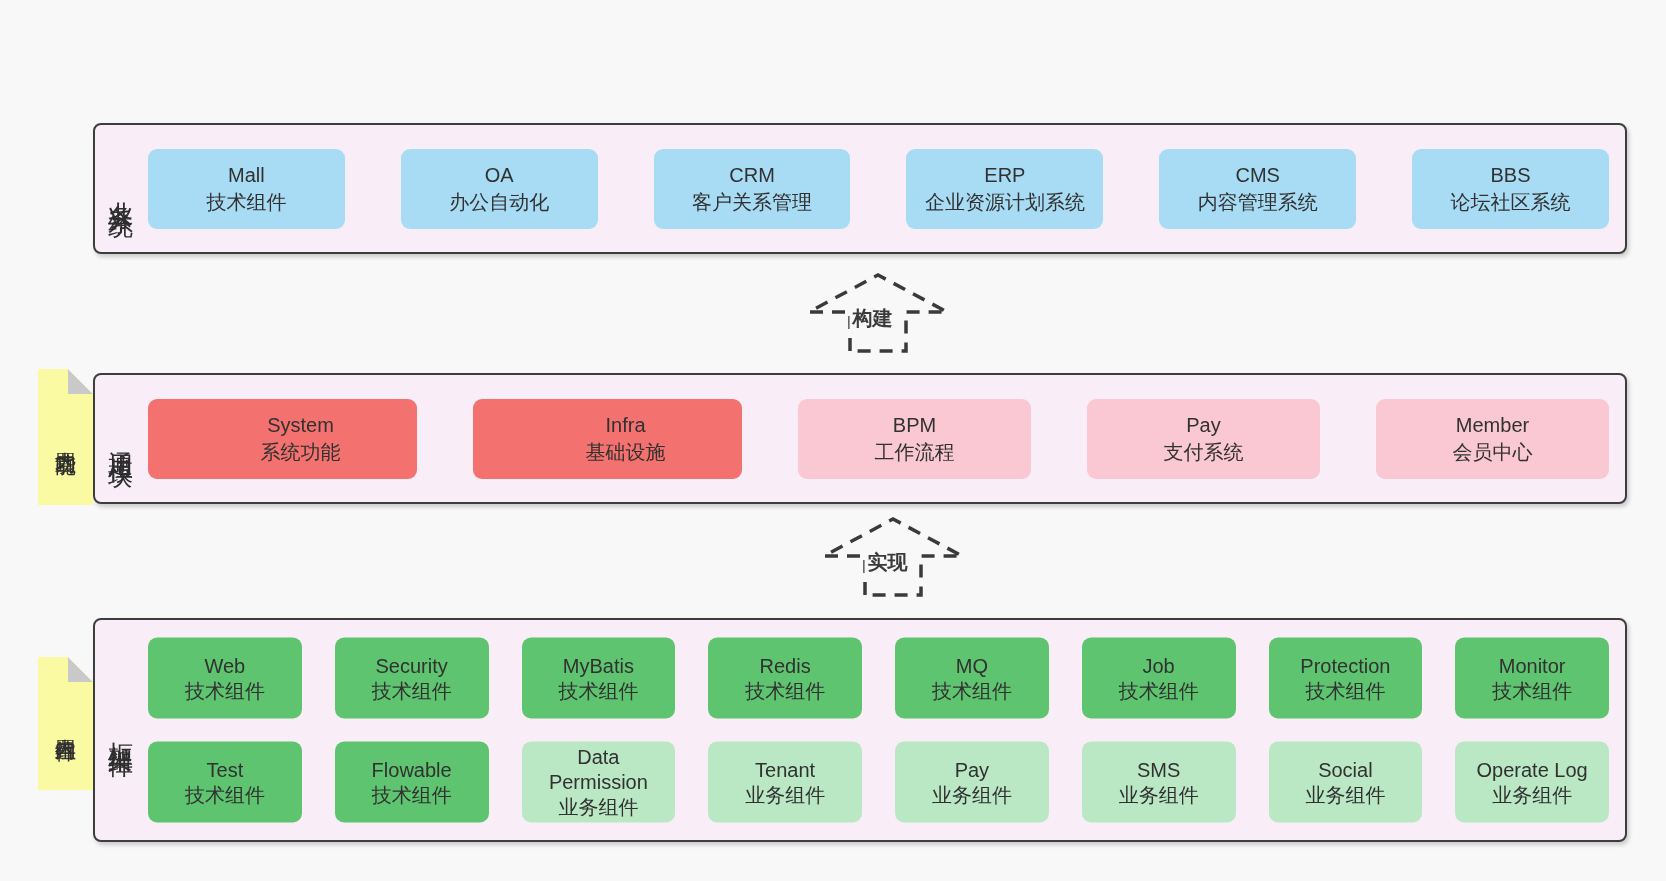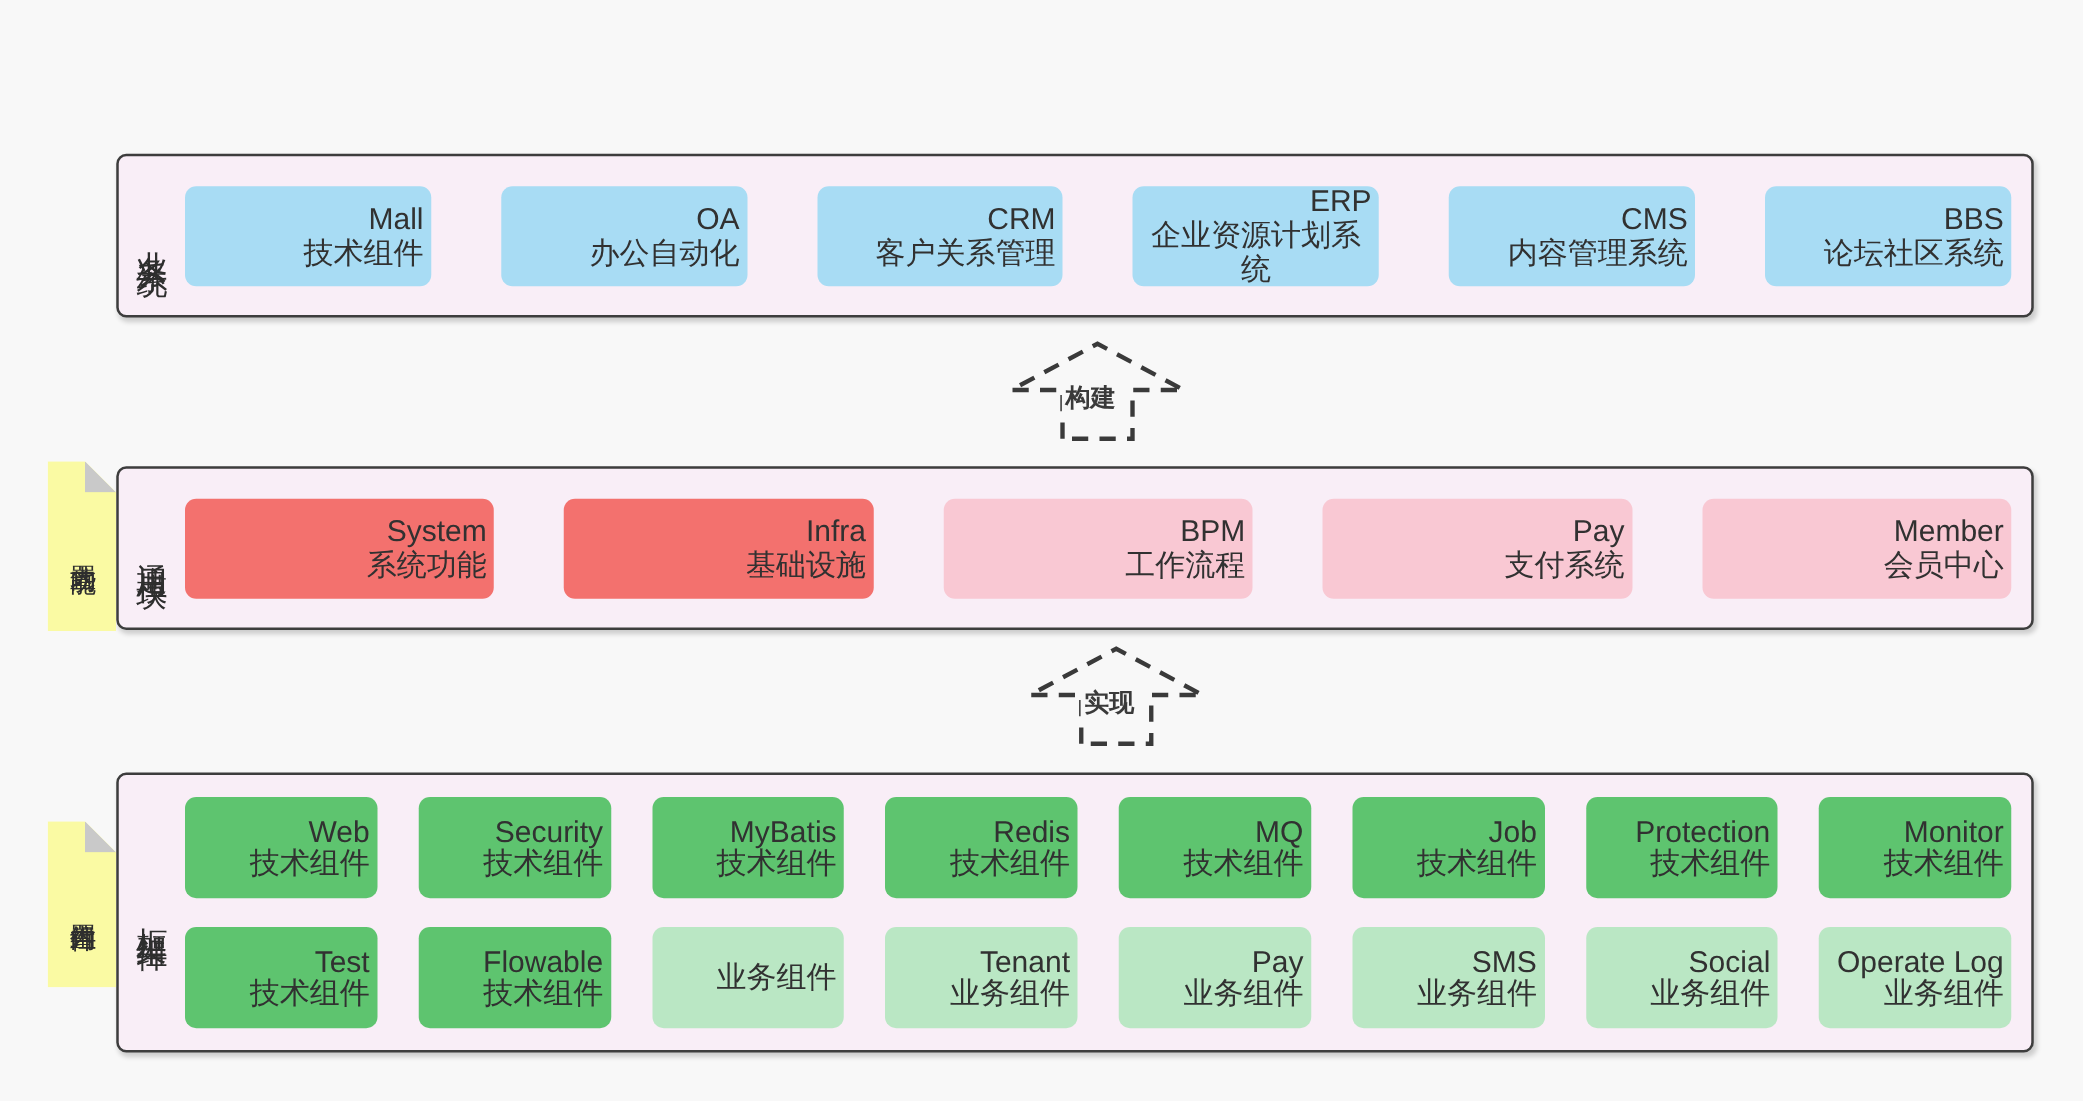--- a/index.html
+++ b/index.html
@@ -20,26 +20,26 @@
   #panel-framework{top:618px;height:224px;text-decoration:underline;}
 
   .vlabel{position:absolute;left:11px;top:50%;transform:translateY(-50%);
     writing-mode:vertical-rl;text-orientation:upright;font-size:25px;line-height:30px;
     letter-spacing:4px;color:#2e2e2e;white-space:nowrap;}
 
   .boxes{position:absolute;left:53px;right:16px;top:50%;transform:translateY(-50%);
     display:flex;flex-direction:column;gap:23px;}
   .row{display:flex;gap:56px;}
   .row.cols8{gap:33px;}
-  .box{flex:1;border-radius:9px;display:flex;flex-direction:column;align-items:flex-end;
-    justify-content:center;text-align:center;font-size:24px;line-height:27px;height:80px;
+  .box{flex:1;border-radius:9px;display:flex;flex-direction:column;align-items:center;
+    justify-content:center;text-align:center;font-size:20px;line-height:27px;height:80px;
     color:#313131;}
   .cols8 .box{height:81px;line-height:25px;}
   .box.blue{background:var(--blue);}
-  .box.red{background:var(--red);}
+  .box.red{background:var(--red);padding-left:36px;}
   .box.pink{background:var(--pink);}
   .box.green-dark{background:var(--green-dark);}
   .box.green-light{background:var(--green-light);}
   .box-name{padding:0 6px;}
   .box-desc{padding:0 6px;}
 
   .note{position:absolute;left:38px;width:55px;background:var(--note-yellow);
     clip-path:polygon(0 0,calc(100% - 25px) 0,100% 25px,100% 100%,0 100%);}
   #note-modules{top:369px;height:136px;}
   #note-framework{top:657px;height:133px;}
@@ -175,20 +175,21 @@
       <div class="row cols8">
         <div class="box green-dark">
           <div class="box-name">Test</div>
           <div class="box-desc">技术组件</div>
         </div>
         <div class="box green-dark">
           <div class="box-name">Flowable</div>
           <div class="box-desc">技术组件</div>
         </div>
         <div class="box green-light">
+          <div class="box-name">Data Permission</div>
           <div class="box-desc">业务组件</div>
         </div>
         <div class="box green-light">
           <div class="box-name">Tenant</div>
           <div class="box-desc">业务组件</div>
         </div>
         <div class="box green-light">
           <div class="box-name">Pay</div>
           <div class="box-desc">业务组件</div>
         </div>

